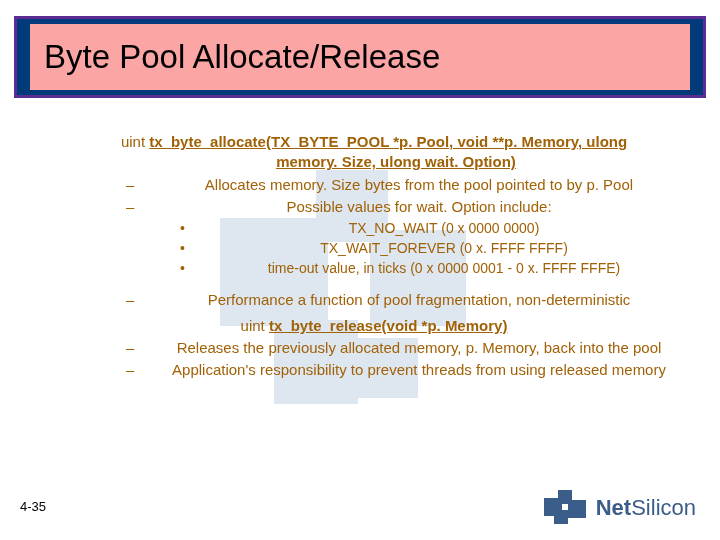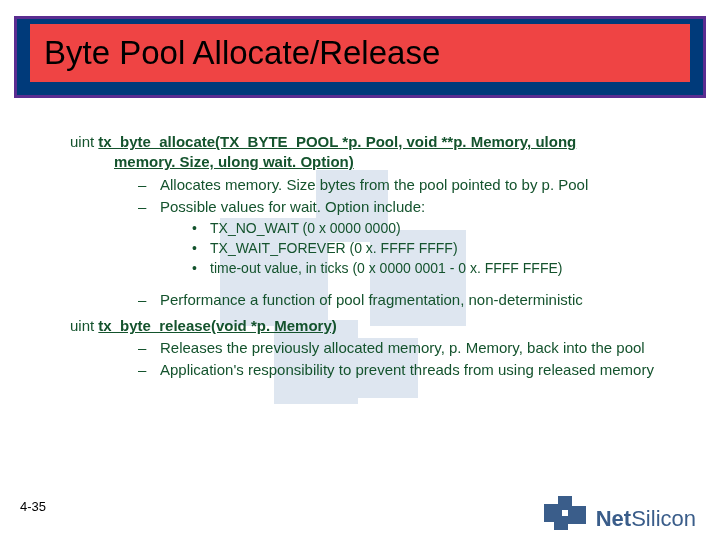--- a/index.html
+++ b/index.html
@@ -1,43 +1,43 @@
 <!DOCTYPE html>
 <html><head>
 <meta charset="utf-8">
 <style>
   * { margin: 0; padding: 0; box-sizing: border-box; }
   html, body { width: 720px; height: 540px; font-family: Arial, Helvetica, sans-serif; background: #fff; overflow: hidden; }
 
   .slide { position: relative; width: 720px; height: 540px; }
 
   .header-bar { position: absolute; top: 16px; left: 14px; right: 14px; height: 82px; background: #003a7a; border: 3px solid #5b2d91; }
-  .title { position: absolute; top: 24px; left: 30px; right: 30px; height: 58px; background: #ef4444; display: flex; align-items: center; padding-left: 14px; font-size: 33px; font-weight: 400; color: #000; letter-spacing: 0; }
+  .title { position: absolute; top: 24px; left: 30px; right: 30px; height: 66px; background: #fca5a5; display: flex; align-items: center; padding-left: 14px; font-size: 33px; font-weight: 400; color: #000; letter-spacing: 0; }
 
   .bg-logo { position: absolute; top: 170px; left: 220px; width: 255px; height: 255px; opacity: 0.16; }
   .bg-logo .sq { background: #3b6ca7; position: absolute; }
 
-  .content { position: absolute; top: 132px; left: 70px; right: 30px; font-size: 15px; color: #14532d; line-height: 1.35; }
+  .content { position: absolute; top: 132px; left: 58px; right: 30px; font-size: 15px; color: #a16207; line-height: 1.35; text-align: center; }
 
   .sig-line { font-weight: 700; }
   .sig-ind { padding-left: 44px; font-weight: 700; display: block; }
 
   ul.dash { list-style: none; padding-left: 90px; margin-top: 2px; }
   ul.dash > li { position: relative; font-weight: 400; padding-left: 0; margin-bottom: 2px; }
   ul.dash > li::before { content: "–"; position: absolute; left: -22px; font-weight: 400; }
 
   ul.dot { list-style: none; padding-left: 140px; margin-top: 2px; margin-bottom: 12px; }
   ul.dot > li { position: relative; font-weight: 400; font-size: 14px; margin-bottom: 1px; }
   ul.dot > li::before { content: "•"; position: absolute; left: -18px; }
 
   .block2 { margin-top: 6px; }
 
   .page-num { position: absolute; bottom: 26px; left: 20px; font-size: 13px; color: #000; }
 
-  .footer-logo { position: absolute; bottom: 8px; right: 24px; display: flex; align-items: flex-end; gap: 8px; margin-top: 30px; }
+  .footer-logo { position: absolute; bottom: 14px; right: 24px; display: flex; align-items: center; gap: 8px; margin-top: 30px; }
   .footer-logo .mark { width: 44px; height: 36px; position: relative; }
   .footer-logo .mark .a { background:#3a5d8a; position:absolute; }
   .footer-logo .txt { font-size: 22px; color: #3a5d8a; font-weight: 400; }
   .footer-logo .txt b { font-weight: 700; }
 </style>
 </head>
 <body>
 
 <div class="slide">
 

